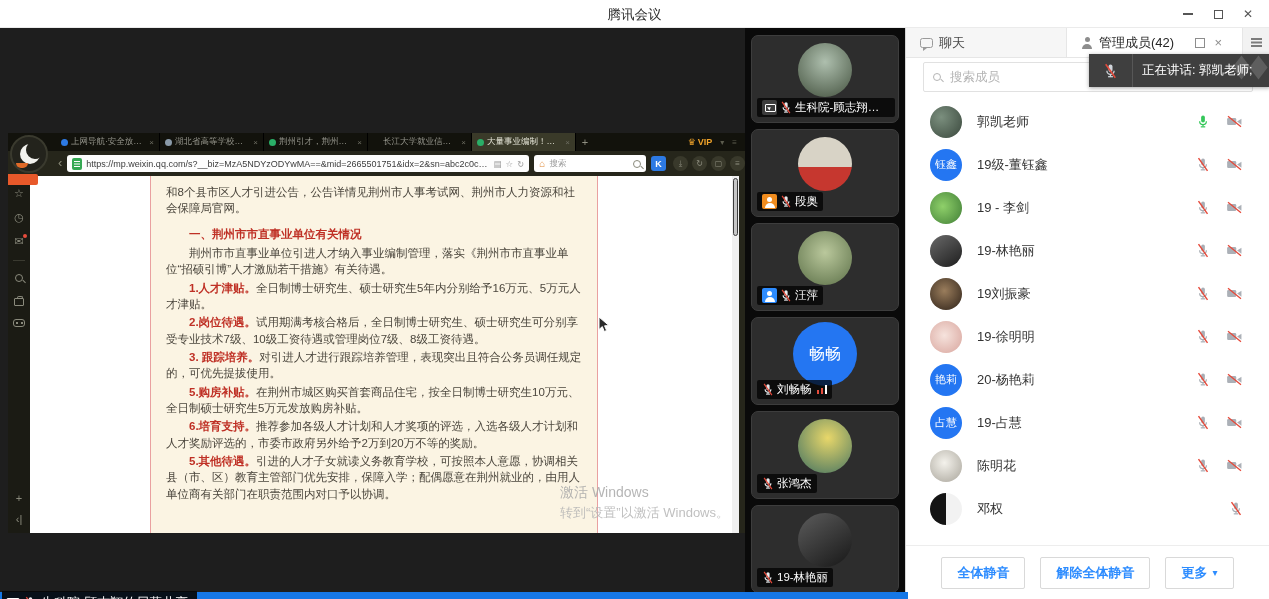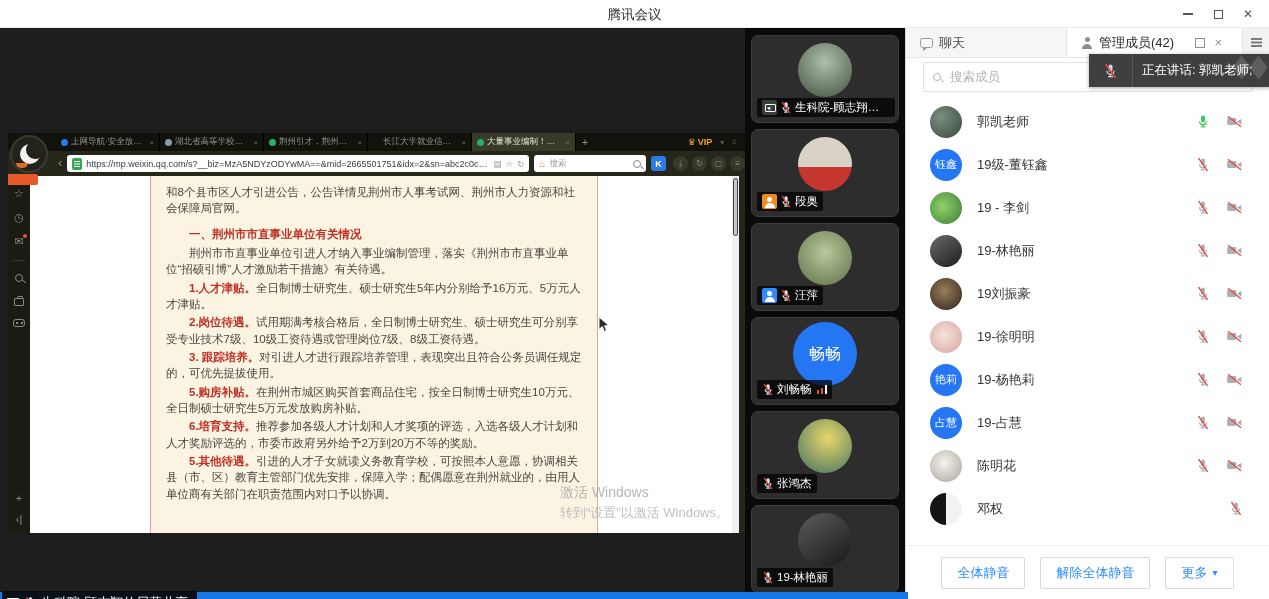--- a/index.html
+++ b/index.html
@@ -168,21 +168,21 @@
   .mic.muted .slash{display:block;}
   .mic.on .mrect{fill:#35c75a;} .mic.on .marc,.mic.on .mline{stroke:#35c75a;}
   .mic.white .mrect{fill:#eef1f4;} .mic.white .marc,.mic.white .mline{stroke:#eef1f4;}
   .mic.white .slash{display:block;}
   .cam .crect{fill:#abb0b7;}
   .cam .slash{stroke:#e6493a;stroke-width:1.5;}
 
   .panel-footer{position:absolute;left:0;top:517px;width:100%;height:54px;background:#fff;border-top:1px solid #ededed;
                 display:flex;align-items:center;justify-content:center;gap:15px;}
   .pf-btn{display:flex;align-items:center;gap:5px;padding:6px 15px;border:1px solid #d9d9d9;border-radius:2px;
-          background:#fff;color:#2d8cff;font-size:13px;font-weight:normal;cursor:pointer;font-family:inherit;}
+          background:#fff;color:#2d8cff;font-size:13px;font-weight:bold;cursor:pointer;font-family:inherit;}
   .pf-btn .caret{font-size:10px;}
 </style>
 </head>
 <body>
 
 <div id="stage">
 
   <div class="titlebar">
     <div class="title">腾讯会议</div>
     <div class="win-controls">
@@ -591,21 +591,21 @@
             <svg class="cam" width="17" height="13" viewBox="0 0 19 15">
               <rect class="crect" x="1" y="3.5" width="10.5" height="8" rx="1.5"></rect>
               <path class="crect" d="M12.5 7.5l5-3.2v7z"></path>
               <line class="slash" x1="2" y1="1.5" x2="17" y2="13.5"></line>
             </svg>
           </span>
         </div>
 
         <div class="m-row">
           <span class="m-avatar" style="background: rgb(36, 118, 242);">艳莉</span>
-          <span class="m-name">19-杨艳莉</span>
+          <span class="m-name">20-杨艳莉</span>
           <span class="m-icons">
             <svg class="mic muted" width="14" height="15" viewBox="0 0 14 16">
               <rect class="mrect" x="5" y="1.5" width="4" height="7.5" rx="2"></rect>
               <path class="marc" d="M3.4 7.8a3.6 3.6 0 0 0 7.2 0"></path>
               <line class="mline" x1="7" y1="11.4" x2="7" y2="13.4"></line>
               <line class="mline" x1="4.6" y1="13.7" x2="9.4" y2="13.7"></line>
               <line class="slash" x1="2.2" y1="1.2" x2="11.8" y2="14.8"></line>
             </svg>
             <svg class="cam" width="17" height="13" viewBox="0 0 19 15">
               <rect class="crect" x="1" y="3.5" width="10.5" height="8" rx="1.5"></rect>

